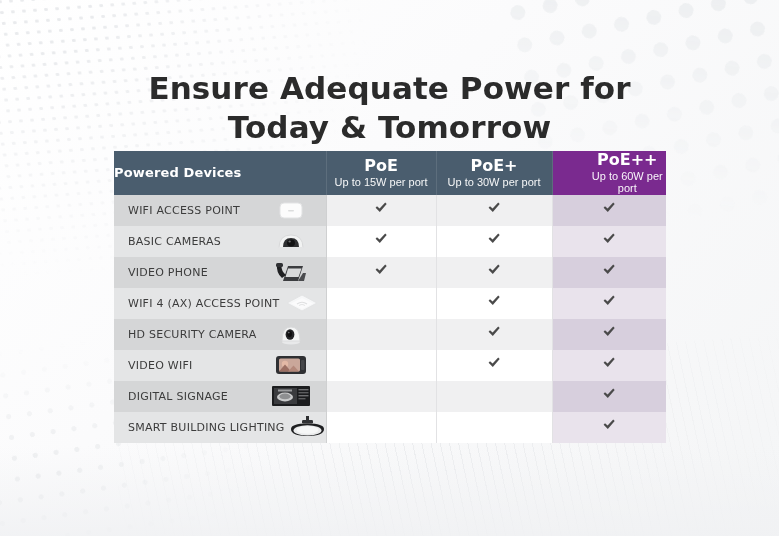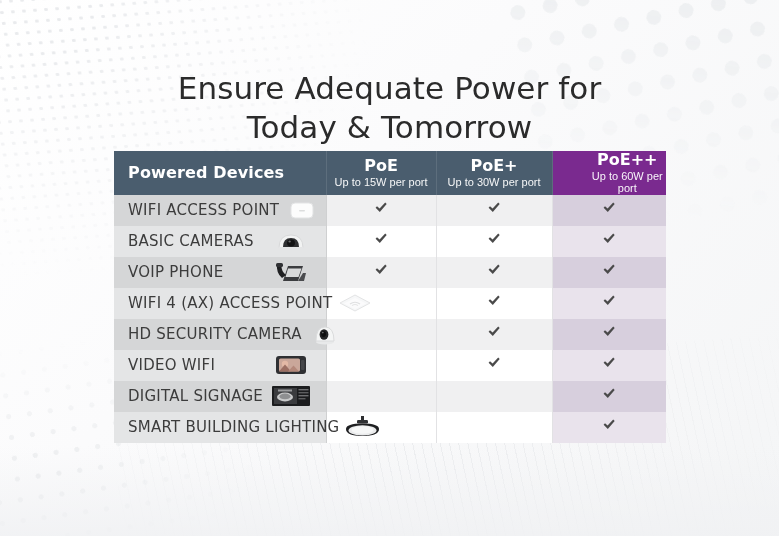--- a/index.html
+++ b/index.html
@@ -82,21 +82,21 @@
 
   
   .title {
     position: absolute;
     left: 0;
     right: 0;
     top: 48px;
     text-align: center;
     color: #2b2b2b;
     font-size: 31px;
-    font-weight: 400;
+    font-weight: 700;
     line-height: 39px;
     letter-spacing: .1px;
     font-family: "DejaVu Sans", sans-serif;
   }
   .title .line { display: block; }
 
   
   .table-wrap {
     position: absolute;
     left: 114px;
@@ -117,22 +117,21 @@
     background: #4a5d6e;
     color: #ffffff;
     padding: 0;
     height: 40px;
     vertical-align: middle;
     font-weight: 400;
     border-right: 1px solid #5d6e7d;
   }
   thead th.h-dev {
     text-align: left;
-    padding-left: 14px;
-    font-size: 16px;
+    font-size: 13px;
     font-weight: 700;
     letter-spacing: .15px;
     font-family: "DejaVu Sans", sans-serif;
   }
   thead th.h-col {
     text-align: center;
     line-height: 1.12;
   }
   thead th.h-poepp {
     background: #7a2a8f;
@@ -155,21 +154,21 @@
 
   tbody td {
     height: 31px;
     padding: 0;
     vertical-align: middle;
   }
   td.dev {
     padding-left: 14px;
     padding-right: 10px;
     color: #3c3c3c;
-    font-size: 15px;
+    font-size: 11px;
     letter-spacing: .25px;
     font-family: "DejaVu Sans", sans-serif;
     position: relative;
     text-align: center;
   }
   .dev-inner {
     display: flex;
     align-items: center;
     justify-content: space-between;
     height: 31px;
@@ -296,21 +295,21 @@
             <td class="mark m2"><span class="check"><svg width="14" height="14" viewBox="0 0 14 14">
                   <path d="M1.6 6.8 L3.0 5.2 L5.6 7.6 L11.2 1.6 L12.7 3.0 L5.8 11.0 Z" fill="#4a4a4a"></path>
                 </svg></span></td>
             <td class="mark m3"><span class="check"><svg width="14" height="14" viewBox="0 0 14 14">
                   <path d="M1.6 6.8 L3.0 5.2 L5.6 7.6 L11.2 1.6 L12.7 3.0 L5.8 11.0 Z" fill="#4a4a4a"></path>
                 </svg></span></td>
           </tr>
           <tr>
             <td class="dev">
               <div class="dev-inner">
-                <span class="dev-label">VOIP PHONE</span>
+                <span class="dev-label">VIDEO PHONE</span>
                 <span class="icon-cell">
                   <svg width="34" height="22" viewBox="0 0 34 22">
                     <path d="M9 20 L24 20 L29 5 L14 5 Z" fill="#3b3c3f"></path>
                     <path d="M14 7.5 L27.5 7.5 L24.5 16 L11.5 16 Z" fill="#d9dadb"></path>
                     <path d="M24 20 L30 20 L32 12 L29 12 Z" fill="#4a4b4e"></path>
                     <path d="M3 3 Q2 12 8 17 L12 14 Q7 10 7.5 4 Z" fill="#1f2022"></path>
                     <rect x="2" y="2" width="7" height="4" rx="1.6" fill="#303134"></rect>
                   </svg>
                 </span>
               </div>

